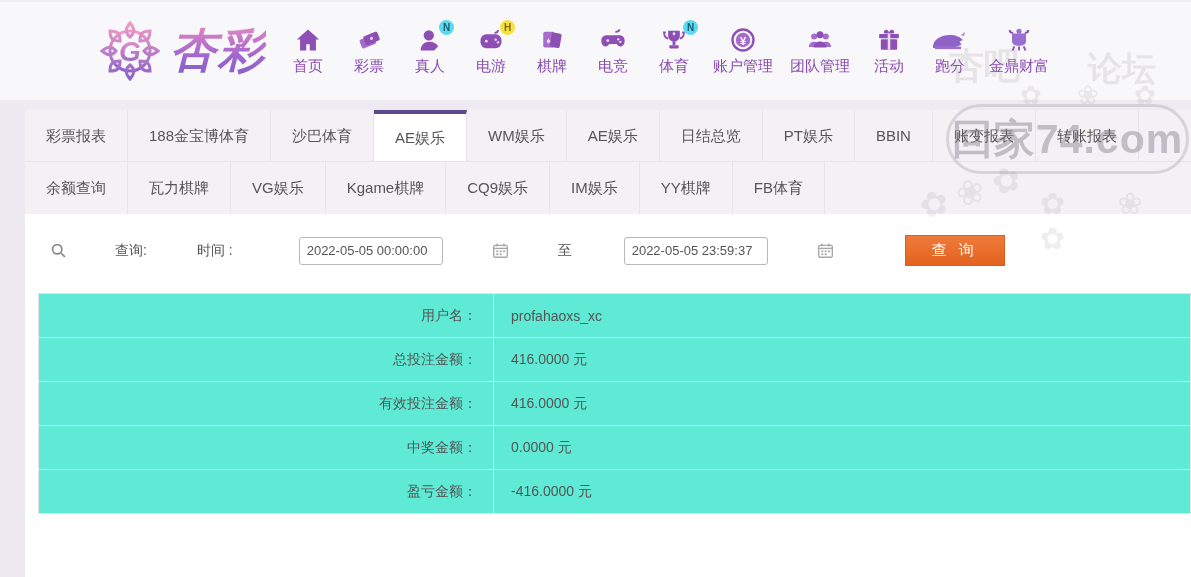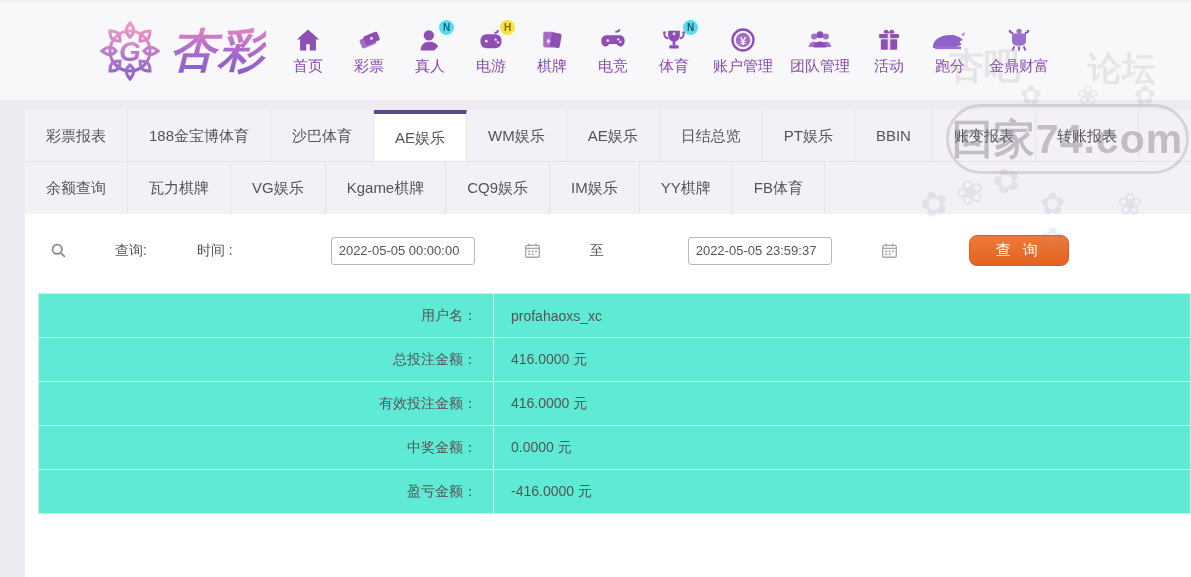--- a/index.html
+++ b/index.html
@@ -61,28 +61,27 @@
 
   
   .query-bar { display:flex; align-items:center; margin:21px 0 0 25px; height:31px; font-size:14px; color:#555;gap:42px; }
   .q-icon { width:17px; height:17px; margin-right:6px; }
   .q-label { margin-right:8px; }
   .q-time-label { margin-right:24px; }
   .date-input {
     width:144px; height:28px; border:1px solid #b9b6bd; border-radius:3px;
     padding:0 7px; font-size:13px; color:#555; background:#fff;
     font-family:"Liberation Sans", sans-serif;
-    margin-left:32px;
   }
   .cal-icon { width:17px; height:17px; margin:0 7px; cursor:pointer; }
   .to-word { margin-right:10px; }
   .query-btn {
     margin-left:22px; height:31px; padding:0 26px;
     background:linear-gradient(180deg,#ef7a3a,#e4621f);
-    border:1px solid #d85f20; border-radius:8px;
+    border:1px solid #d85f20; border-radius:0;
     color:#fff; font-size:15px; letter-spacing:4px; cursor:pointer;
     font-family:"Liberation Sans", sans-serif;
   }
 
   
   .report { border-collapse:collapse; margin:27px 0 0 13px; width:1153px; }
   .report td { border:1px solid #e3e2e5; height:44px; font-size:14px; color:#555; background:#5eead4; }
   .report td.lbl { width:455px; text-align:right; padding-right:16px; }
   .report td.val { padding-left:17px; }
 

